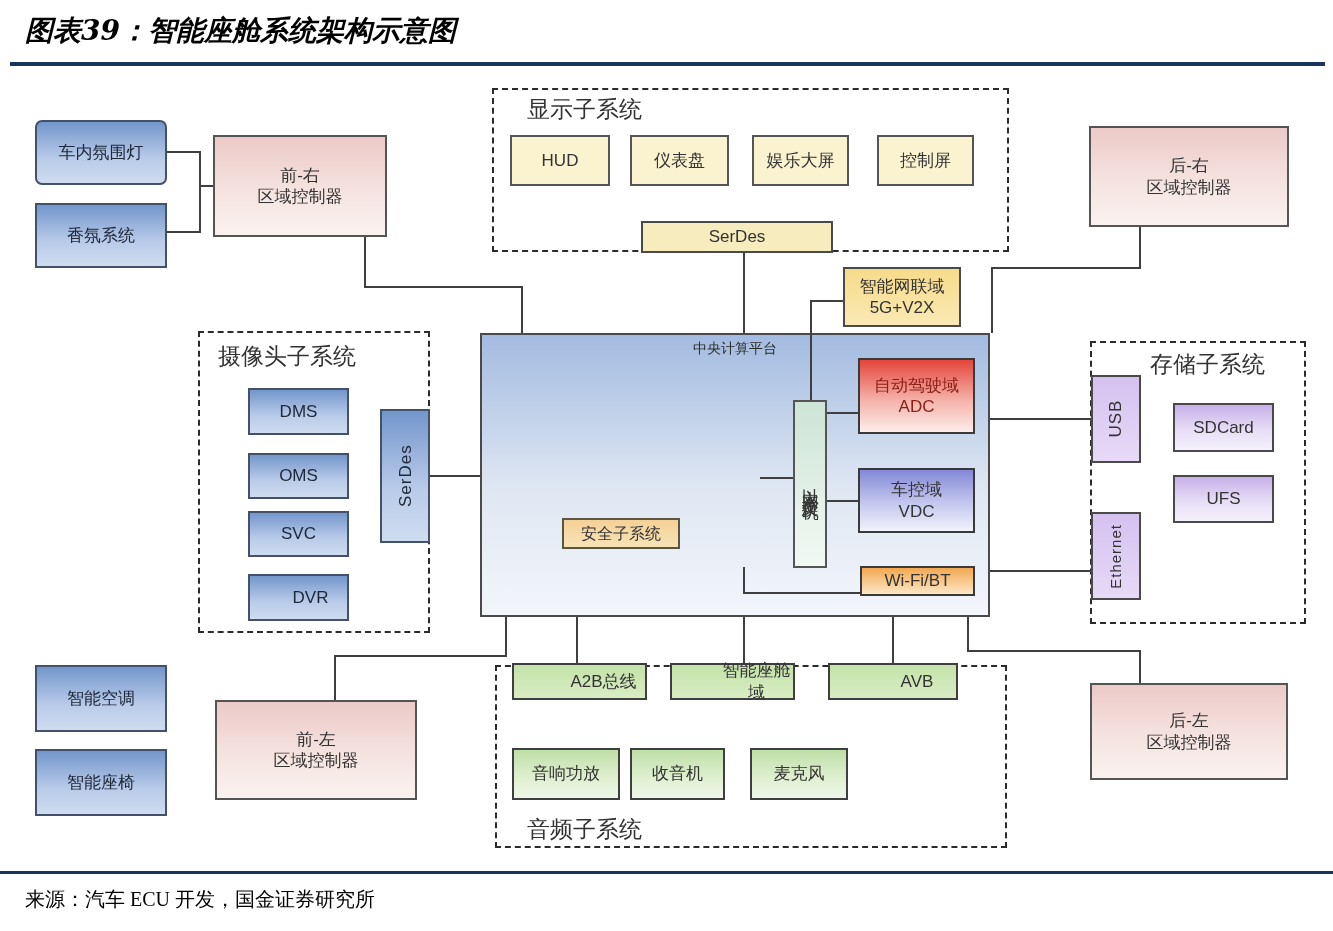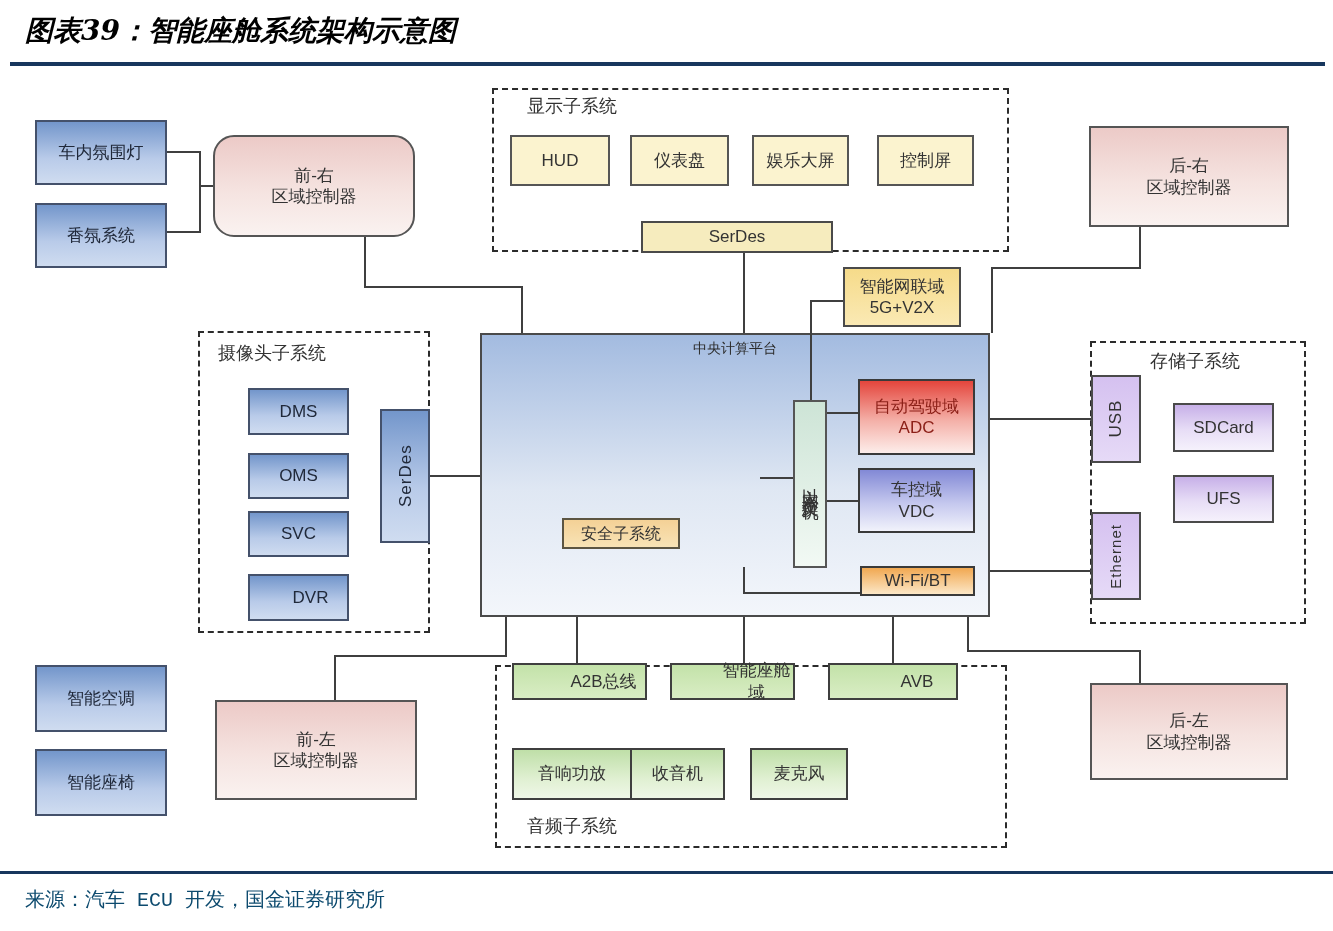--- a/index.html
+++ b/index.html
@@ -1,27 +1,27 @@
 <!DOCTYPE html>
 <html><head>
 <meta charset="utf-8">
 <style>
   html,body{margin:0;padding:0;background:#fff;}
   #page{position:relative;width:1333px;height:931px;background:#ffffff;overflow:hidden;
         font-family:"Liberation Sans",sans-serif;color:#333;}
   .rule{position:absolute;background:#17365d;}
   #chart-title{position:absolute;left:25px;top:12px;font-family:"DejaVu Serif",serif;
         font-style:italic;font-weight:bold;font-size:28px;color:#000;white-space:nowrap;}
-  #source-line{position:absolute;left:25px;top:886px;font-family:Liberation Mono, monospace;
-        font-size:20px;color:#0c4a6e;white-space:nowrap;}
+  #source-line{position:absolute;left:25px;top:886px;font-family:Liberation Serif, serif;
+        font-size:20px;color:#000000;white-space:nowrap;}
   .box{position:absolute;box-sizing:border-box;border:2px solid #4a4a4a;display:flex;
        align-items:center;justify-content:center;text-align:center;font-size:17px;
        line-height:1.25;white-space:pre-line;z-index:3;}
   .grp{position:absolute;box-sizing:border-box;border:2px dashed #2b2b2b;background:#fff;z-index:1;}
-  .grp-label{position:absolute;font-size:18px;color:#333;z-index:3;white-space:nowrap;}
+  .grp-label{position:absolute;font-size:23px;color:#333;z-index:3;white-space:nowrap;}
   .hline,.vline{position:absolute;background:#3f3f3f;z-index:2;}
   .hline{height:2px;} .vline{width:2px;}
   .blue{background:linear-gradient(180deg,#7396cb 0%,#b9cbe9 60%,#cfdcf0 100%);border-color:#44516b;color:#20293a;}
   .pink{background:linear-gradient(180deg,#eccac7 0%,#f5e3e0 55%,#faf2f0 100%);border-color:#555;}
   .yellow{background:#fbf3cf;border-color:#555;}
   .serdes-h{background:#f6ecbe;border-color:#4a4a4a;}
   .tele{background:linear-gradient(180deg,#f6db8a,#fae9b4);border-color:#4a4a4a;}
   .platform{background:linear-gradient(180deg,#a3bbe0 0%,#dfe7f3 55%,#f3f6fb 100%);border-color:#4a4a4a;z-index:1;}
   .cdc{background:linear-gradient(180deg,#f2a55a 0%,#f9d7ab 55%,#fdf2e0 100%);border-color:#555;}
   .safety{background:linear-gradient(180deg,#f4d196,#f8e3b6);border:2px solid #5c5542;}
@@ -99,41 +99,41 @@
 
     <div class="vline" style="left:576px;top:617px;height:48px;"></div>
     <div class="vline" style="left:743px;top:617px;height:48px;"></div>
     <div class="vline" style="left:892px;top:617px;height:48px;"></div>
 
     <div class="vline" style="left:967px;top:617px;height:35px;"></div>
     <div class="hline" style="left:967px;top:650px;width:174px;"></div>
     <div class="vline" style="left:1139px;top:650px;height:33px;"></div>
   </div>
 
-  <div class="box blue" style="left:35px;top:120px;width:132px;height:65px;">车内氛围灯</div>
+  <div class="box blue" style="left:35px;top:120px;width:132px;height:65px;border-radius:7px;">车内氛围灯</div>
   <div class="box blue" style="left:35px;top:203px;width:132px;height:65px;">香氛系统</div>
-  <div class="box pink" style="left:213px;top:135px;width:202px;height:102px;border-radius:21px;">前-右
+  <div class="box pink" style="left:213px;top:135px;width:174px;height:102px;">前-右
 区域控制器</div>
   <div class="box pink" style="left:1089px;top:126px;width:200px;height:101px;">后-右
 区域控制器</div>
 
   <div class="box yellow" style="left:510px;top:135px;width:100px;height:51px;">HUD</div>
   <div class="box yellow" style="left:630px;top:135px;width:99px;height:51px;">仪表盘</div>
   <div class="box yellow" style="left:752px;top:135px;width:97px;height:51px;">娱乐大屏</div>
   <div class="box yellow" style="left:877px;top:135px;width:97px;height:51px;">控制屏</div>
   <div class="box serdes-h" style="left:641px;top:221px;width:192px;height:32px;">SerDes</div>
 
   <div class="box tele" style="left:843px;top:267px;width:118px;height:60px;">智能网联域
 5G+V2X</div>
 
   <div class="box safety" style="left:562px;top:518px;width:118px;height:31px;font-size:16px;">安全子系统</div>
   <div class="box ethsw" style="left:793px;top:400px;width:34px;height:168px;">
     <span class="vcjk">以太网交换机</span>
   </div>
-  <div class="box adc" style="left:858px;top:379px;width:117px;height:76px;">自动驾驶域
+  <div class="box adc" style="left:858px;top:358px;width:117px;height:76px;">自动驾驶域
 ADC</div>
   <div class="box vdc" style="left:858px;top:468px;width:117px;height:65px;">车控域
 VDC</div>
   <div class="box wifi" style="left:860px;top:566px;width:115px;height:30px;">Wi-Fi/BT</div>
 
   <div class="box blue" style="left:248px;top:388px;width:101px;height:47px;">DMS</div>
   <div class="box blue" style="left:248px;top:453px;width:101px;height:46px;">OMS</div>
   <div class="box blue" style="left:248px;top:511px;width:101px;height:46px;">SVC</div>
   <div class="box blue" style="left:248px;top:574px;width:101px;height:47px;padding-left:24px;">DVR</div>
   <div class="box blue" style="left:380px;top:409px;width:50px;height:134px;">
@@ -152,17 +152,17 @@
   <div class="box blue" style="left:35px;top:665px;width:132px;height:67px;">智能空调</div>
   <div class="box blue" style="left:35px;top:749px;width:132px;height:67px;">智能座椅</div>
   <div class="box pink" style="left:215px;top:700px;width:202px;height:100px;">前-左
 区域控制器</div>
   <div class="box pink" style="left:1090px;top:683px;width:198px;height:97px;">后-左
 区域控制器</div>
 
   <div class="box green" style="left:512px;top:663px;width:135px;height:37px;">A2B总线</div>
   <div class="box green" style="left:670px;top:663px;width:125px;height:37px;">智能座舱域</div>
   <div class="box green" style="left:828px;top:663px;width:130px;height:37px;">AVB</div>
-  <div class="box green2" style="left:512px;top:748px;width:120px;height:52px;">音响功放</div>
+  <div class="box green2" style="left:512px;top:748px;width:108px;height:52px;">音响功放</div>
   <div class="box green2" style="left:630px;top:748px;width:95px;height:52px;">收音机</div>
   <div class="box green2" style="left:750px;top:748px;width:98px;height:52px;">麦克风</div>
 
 </div>
 
 </body></html>

